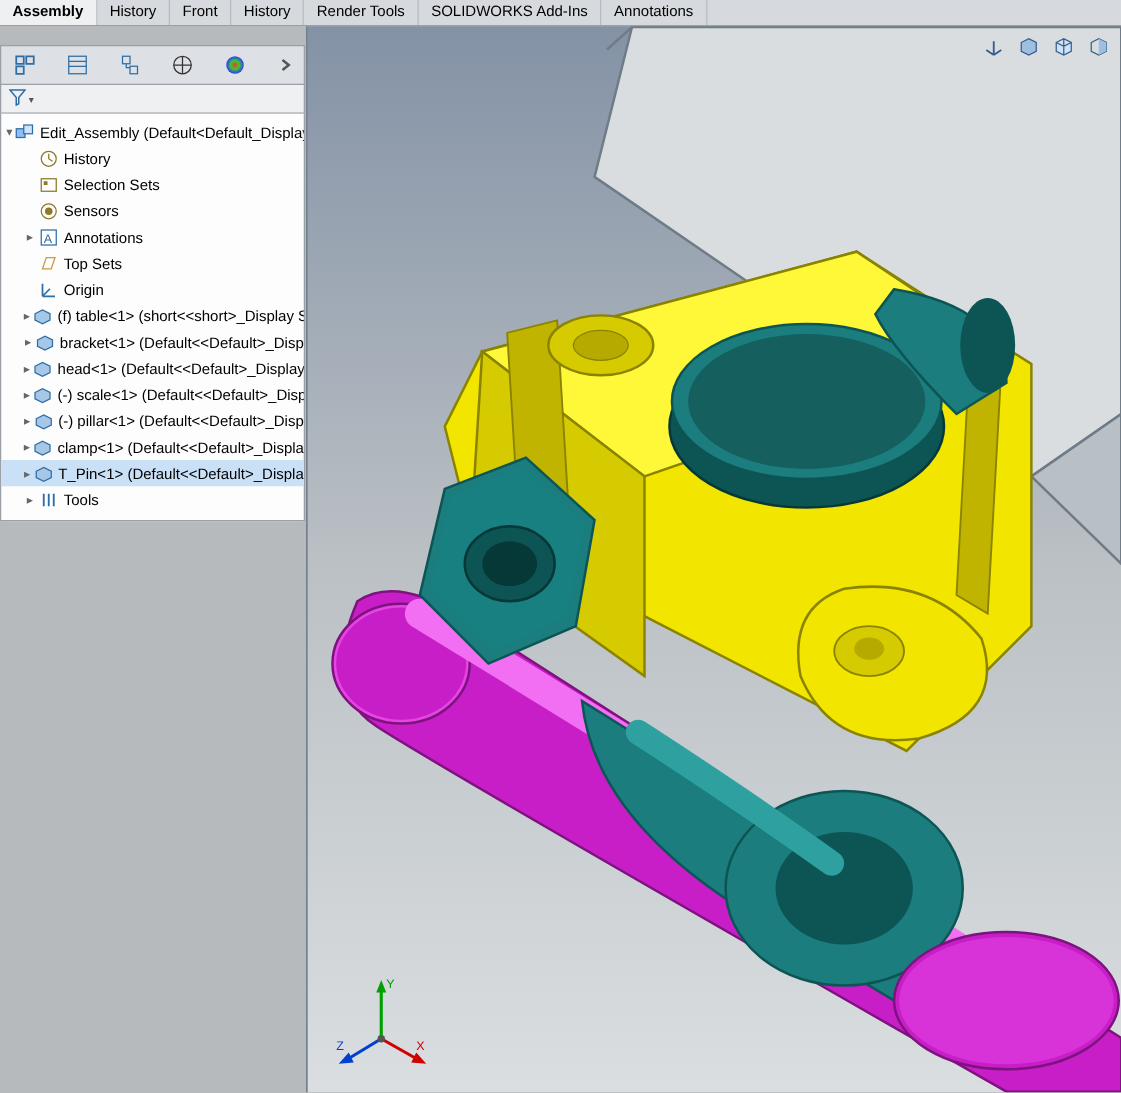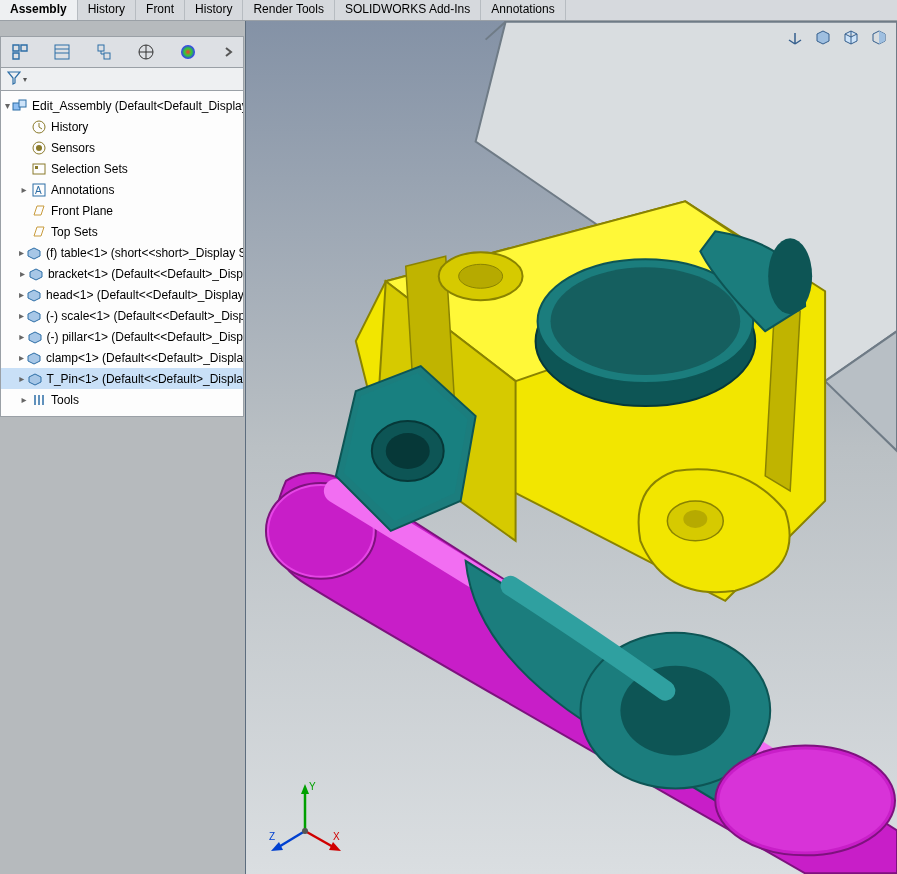--- a/index.html
+++ b/index.html
@@ -138,70 +138,70 @@
             <path d="M8 4v4l3 2" fill="none" stroke="#8a7a2a"></path>
           </svg>
         </span>
       <span>History</span>
     </div>
 
     <div class="tree-row ind1">
       <span class="tree-caret"></span>
       <span class="tree-icon">
           <svg viewBox="0 0 16 16">
+            <rect x="2" y="3" width="12" height="10" fill="none" stroke="#8a7a2a"></rect>
+            <rect x="4" y="5" width="3" height="3" fill="#8a7a2a"></rect>
+          </svg>
+        </span>
+      <span>Selection Sets</span>
+    </div>
+
+    <div class="tree-row ind1">
+      <span class="tree-caret"></span>
+      <span class="tree-icon">
+          <svg viewBox="0 0 16 16">
             <circle cx="8" cy="8" r="3" fill="#8a7a2a"></circle>
             <circle cx="8" cy="8" r="6" fill="none" stroke="#8a7a2a"></circle>
           </svg>
         </span>
       <span>Sensors</span>
     </div>
 
     <div class="tree-row ind1">
-      <span class="tree-caret"></span>
-      <span class="tree-icon">
-          <svg viewBox="0 0 16 16">
-            <rect x="2" y="3" width="12" height="10" fill="none" stroke="#8a7a2a"></rect>
-            <rect x="4" y="5" width="3" height="3" fill="#8a7a2a"></rect>
-          </svg>
-        </span>
-      <span>Selection Sets</span>
-    </div>
-
-    <div class="tree-row ind1">
       <span class="tree-caret">▸</span>
       <span class="tree-icon">
           <svg viewBox="0 0 16 16">
             <rect x="2" y="2" width="12" height="12" fill="none" stroke="#2d6ea6"></rect>
             <text x="4" y="12" font-size="10" fill="#2d6ea6">A</text>
           </svg>
         </span>
       <span>Annotations</span>
     </div>
 
+
     <div class="tree-row ind1">
       <span class="tree-caret"></span>
       <span class="tree-icon">
           <svg viewBox="0 0 16 16">
             <path d="M3 12L6 3h7l-3 9z" fill="none" stroke="#c89b3c"></path>
           </svg>
         </span>
-      <span>Front Plane</span>
-    </div>
-
-    <div class="tree-row ind1">
-      <span class="tree-caret"></span>
-      <span class="tree-icon">
-          <svg viewBox="0 0 16 16">
-            <path d="M3 12L6 3h7l-3 9z" fill="none" stroke="#c89b3c"></path>
-          </svg>
-        </span>
       <span>Top Sets</span>
     </div>
 
 
+    <div class="tree-row ind1">
+      <span class="tree-caret"></span>
+      <span class="tree-icon">
+          <svg viewBox="0 0 16 16">
+            <path d="M3 13L3 3M3 13L13 13M3 13l6-6" fill="none" stroke="#2d6ea6" stroke-width="1.4"></path>
+          </svg>
+        </span>
+      <span>Origin</span>
+    </div>
 
     <div class="tree-row ind1">
       <span class="tree-caret">▸</span>
       <span class="tree-icon">
           <svg viewBox="0 0 16 16">
             <path d="M2 6l6-3 6 3v5l-6 3-6-3z" fill="#a7c7e7" stroke="#2d6ea6"></path>
           </svg>
         </span>
       <span>(f) table&lt;1&gt; (short&lt;&lt;short&gt;_Display S</span>
     </div>

